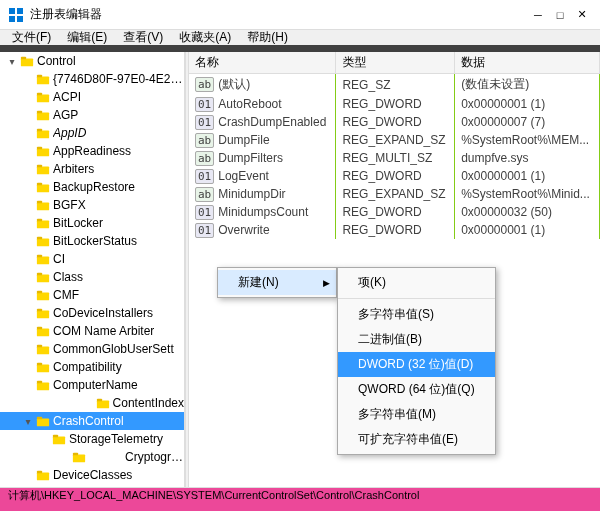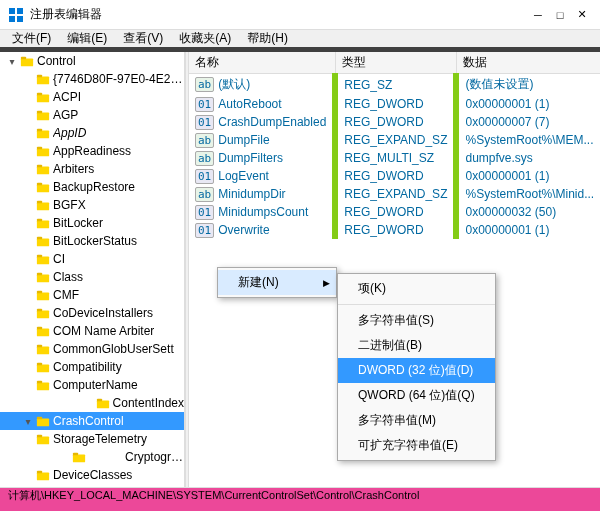--- a/index.html
+++ b/index.html
@@ -52,21 +52,21 @@
       justify-content: center;
     }
 
     
     .menu-bar {
       background: #f0f0f0;
       height: 22px;
       display: flex;
       align-items: center;
       padding: 0 4px;
-      border-bottom: 5px solid #404040;
+      border-bottom: 7px solid #404040;
     }
     .menu-item {
       padding: 2px 8px;
       cursor: pointer;
       font-size: 12px;
       color: #000;
     }
 
     
     .main-area {
@@ -126,22 +126,22 @@
       padding: 2px 6px;
       text-align: left;
       font-weight: normal;
       position: sticky;
       top: 0;
       z-index: 10;
       color: #000;
     }
     .reg-table td {
       padding: 2px 6px;
-      border-right: 6px solid #84cc16;
-      color: #0369a1;
+      border-right: 1px solid #84cc16;
+      color: #404040;
       height: 18px;
       white-space: nowrap;
     }
 
     
     .status-bar {
       height: 24px;
       background: #ec4899;
       border-top: 1px solid #ddd;
       display: flex;
@@ -449,21 +449,21 @@
       <div class="tree-item selected" style="padding-left: 20px;">
         <span class="tree-expand" style="color: rgb(85, 85, 85); font-size: 10px;">▾</span>
         <span style="margin-right: 3px; display: inline-flex; align-items: center;">
           <svg class="folder-svg" viewBox="0 0 16 16" fill="none" xmlns="http://www.w3.org/2000/svg">
     <rect x="1" y="5" width="14" height="9" rx="1" fill="#ffd700"></rect>
     <rect x="1" y="3" width="6" height="3" rx="1" fill="#e6b800"></rect>
   </svg>
         </span>
         <span class="tree-label">CrashControl</span>
       </div>
-      <div class="tree-item" style="padding-left: 20px;">
+      <div class="tree-item" style="padding-left: 36px;">
         <span class="tree-expand"></span>
         <span style="margin-right: 3px; display: inline-flex; align-items: center;">
           <svg class="folder-svg" viewBox="0 0 16 16" fill="none" xmlns="http://www.w3.org/2000/svg">
     <rect x="1" y="5" width="14" height="9" rx="1" fill="#ffd700"></rect>
     <rect x="1" y="3" width="6" height="3" rx="1" fill="#e6b800"></rect>
   </svg>
         </span>
         <span class="tree-label">StorageTelemetry</span>
       </div>
       <div class="tree-item" style="padding-left: 20px; gap: 36px;">
@@ -545,21 +545,21 @@
             <td>REG_DWORD</td>
             <td>0x00000001 (1)</td>
           </tr>
         </tbody>
     </table>
 
     <div class="overlay" id="context-overlay">
     <div class="context-menu" style="left: 28px; top: 215px;">
           <div class="context-menu-item has-sub" style="background: rgb(217, 235, 255); font-weight: normal;">新建(N)</div>
         </div>
-        <div class="submenu" style="left: 148px; top: 221px;">
+        <div class="submenu" style="left: 148px; top: 215px;">
           <div class="submenu-item">项(K)</div>
           <div class="context-menu-sep"></div>
           <div class="submenu-item">多字符串值(S)</div>
           <div class="submenu-item">二进制值(B)</div>
           <div class="submenu-item highlighted">DWORD (32 位)值(D)</div>
           <div class="submenu-item">QWORD (64 位)值(Q)</div>
           <div class="submenu-item">多字符串值(M)</div>
           <div class="submenu-item">可扩充字符串值(E)</div>
         </div>
       </div>

